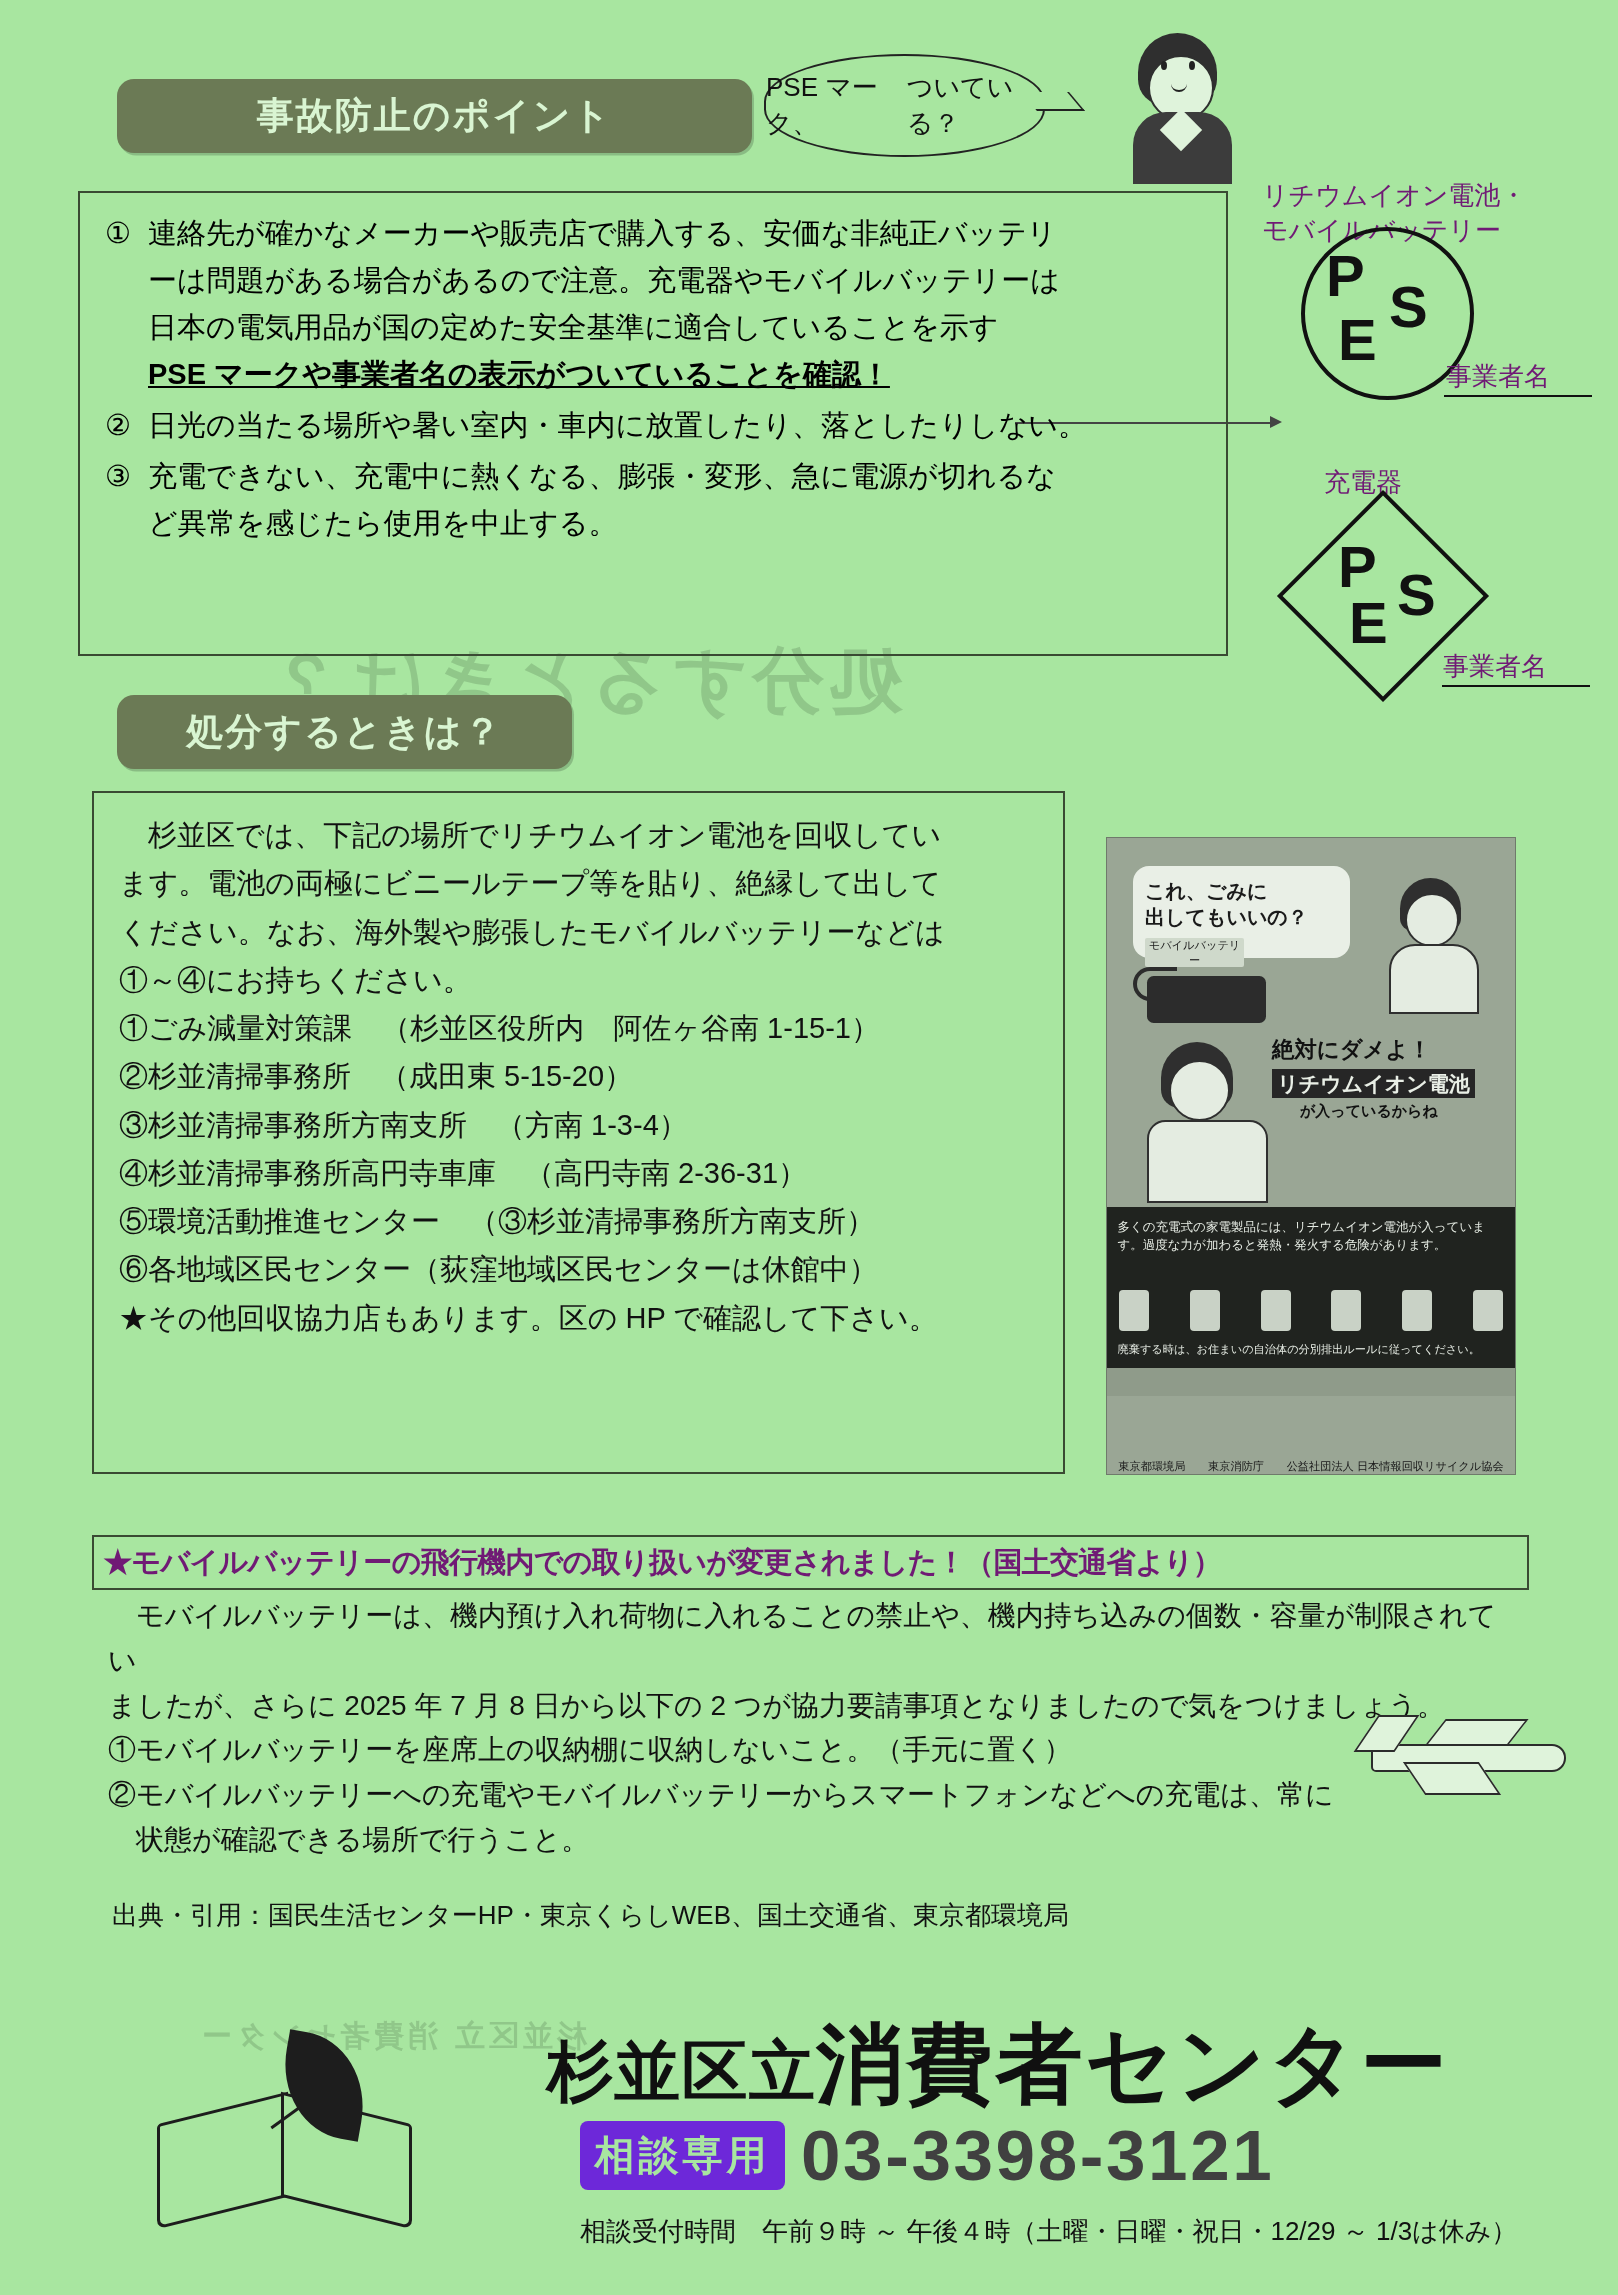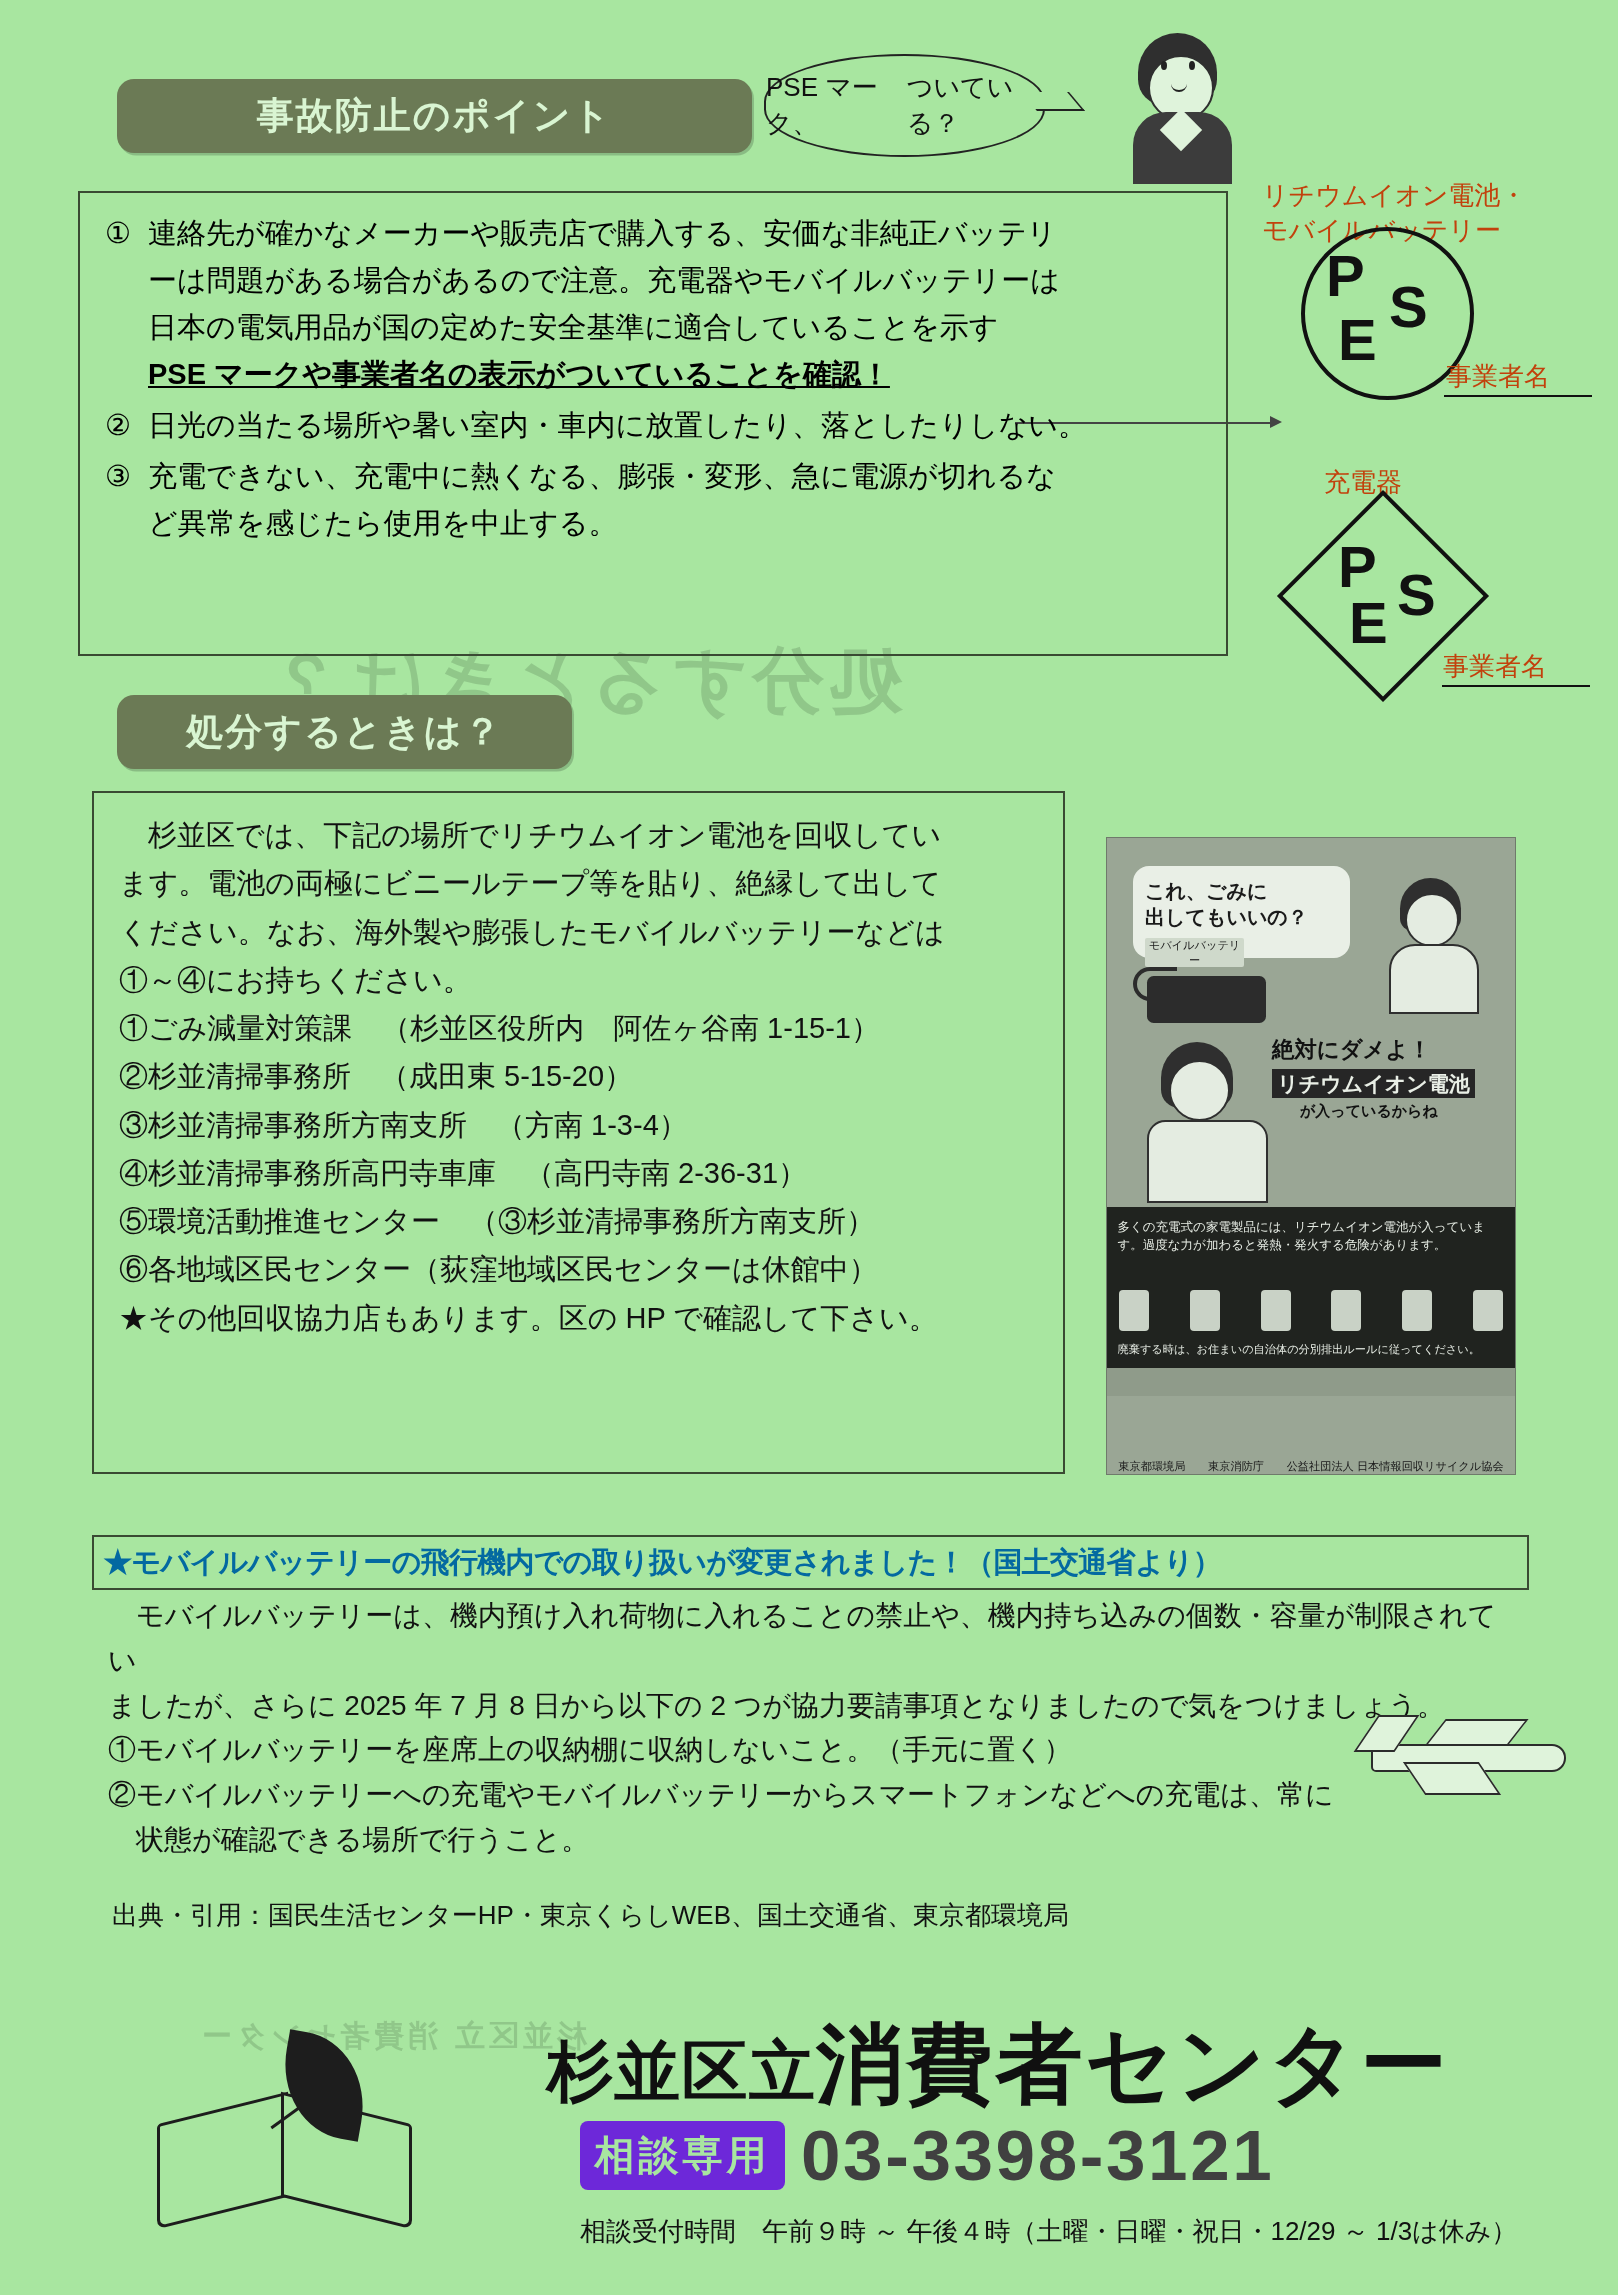--- a/index.html
+++ b/index.html
@@ -142,21 +142,21 @@
   .person .collar {
     position: absolute; left: 46px; top: 82px;
     width: 30px; height: 30px;
     background: #dff3db;
     transform: rotate(45deg);
   }
   
   .pse-label {
     position: absolute;
     font-size: 26px;
-    color: #c2410c;
+    color: #701a75;
     line-height: 1.35;
   }
   .pse-circle {
     position: absolute;
     left: 1301px; top: 227px;
     width: 165px; height: 165px;
     border: 4.6px solid #111;
     border-radius: 50%;
   }
   .pse-diamond {
@@ -333,21 +333,21 @@
     font-size: 11.2px;
     display: flex;
     justify-content: space-around;
     align-items: flex-end;
     text-align: center;
   }
   
   #air-title {
     font-size: 29px;
     font-weight: bold;
-    color: #0369a1;
+    color: #701a75;
     padding-left: 9.2px;
     letter-spacing: -0.7px;
   }
   #air-body {
     position: absolute;
     left: 99px; top: 1594px;
     width: 1397px;
     font-size: 28px;
     line-height: 1.6;
     color: #111;

